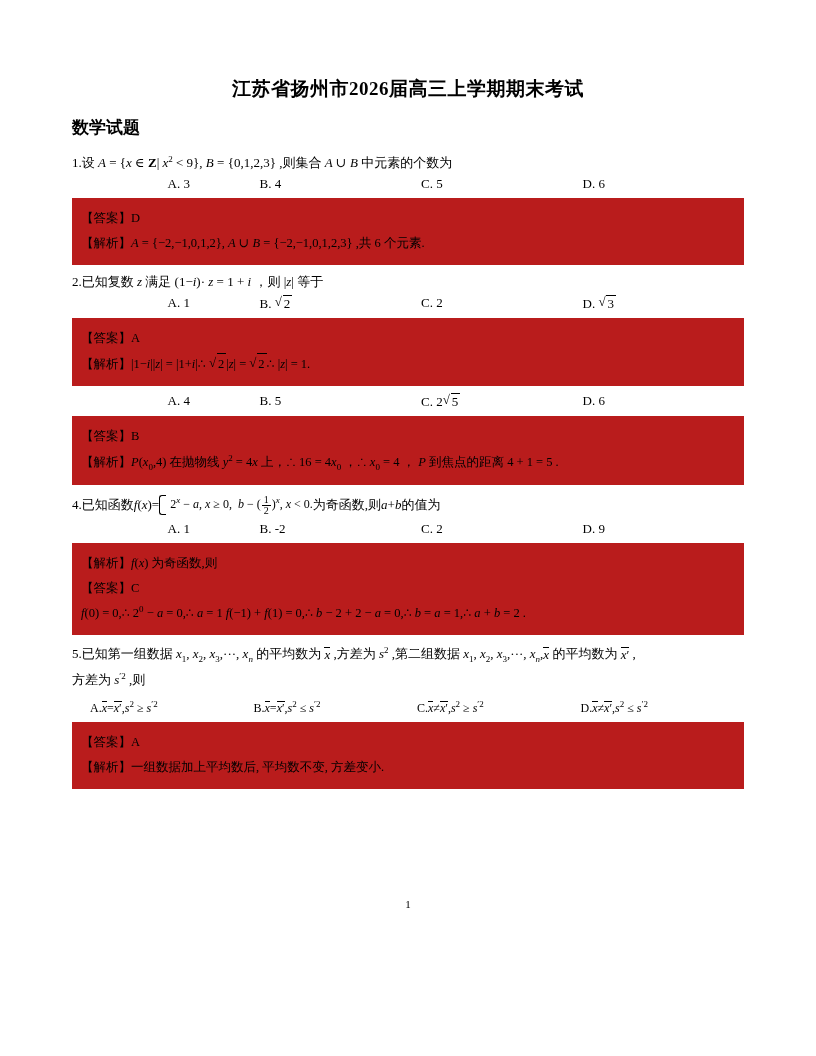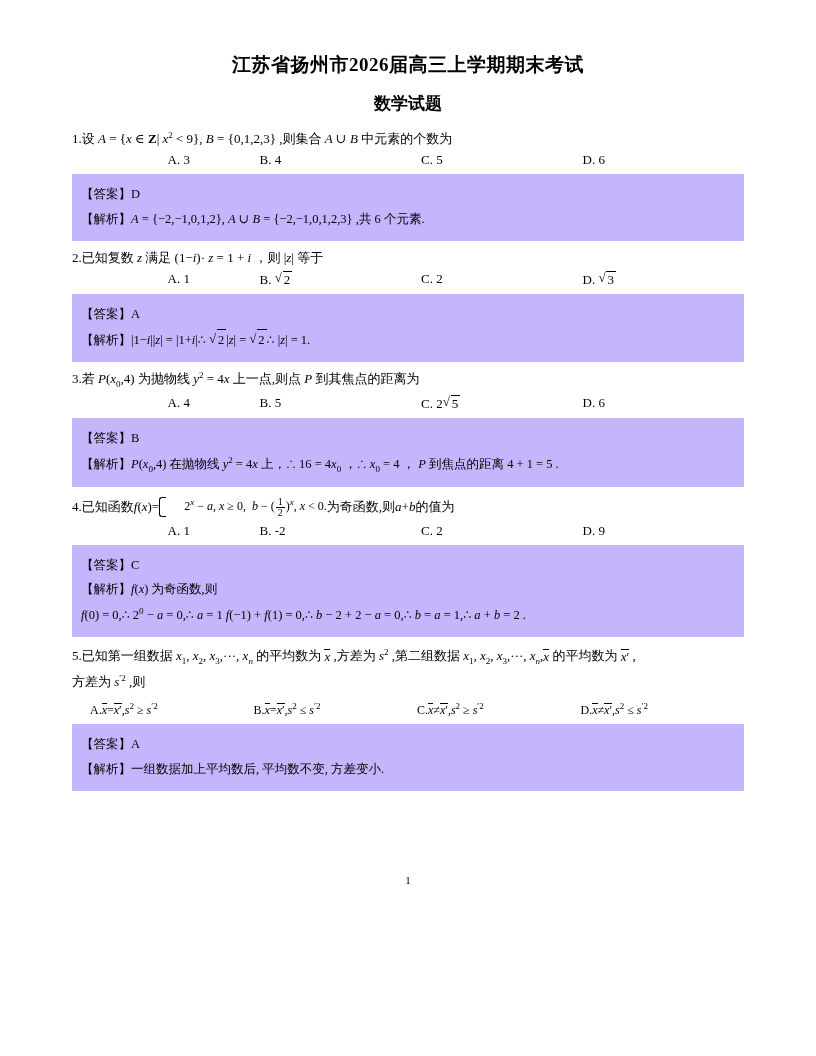--- a/index.html
+++ b/index.html
@@ -14,34 +14,34 @@
     color: #000000;
     position: relative;
     overflow: hidden;
   }
   .page {
     width: 816px;
     height: 900px;
     padding: 0;
     box-sizing: border-box;
     position: relative;
+    margin-top: 24px;
   }
   .content {
     margin: 0 72px;
     padding-top: 52px;
   }
   .doc-title {
     text-align: center;
     font-weight: bold;
     font-size: 19px;
     letter-spacing: 0.5px;
     margin-bottom: 14px;
   }
   .doc-subtitle {
-    text-align: center;
     font-weight: bold;
     font-size: 17px;
     margin-bottom: 14px;
   }
   .section-head {
     font-weight: bold;
     font-size: 14.5px;
     margin: 10px 0 10px 0;
   }
   .q {
@@ -58,21 +58,21 @@
     margin: 3px 0 6px 14px;
   }
   .opts > div {
     width: 25%;
   }
   .opts.indent > div:first-child {
     padding-left: 12px;
     text-align: center;
   }
   .ansblock {
-    background: #c4b5fd;
+    background: #b91c1c;
     padding: 7px 9px;
     margin: 4px 0 7px 0;
     font-size: 12.5px;
     line-height: 1.75;
   }
   .ansblock .line {
     margin: 3px 0;
   }
   .math {
     font-family: "Liberation Serif", "DejaVu Serif", serif;
@@ -122,21 +122,21 @@
   .ovl {
     display: inline-block;
     border-top: 1px solid #000;
     padding-top: 0px;
     line-height: 1.15;
   }
   .cases {
     display: inline-block;
     vertical-align: middle;
     position: relative;
-    padding-left: 22px;
+    padding-left: 8px;
     font-size: 12px;
     line-height: 1.7;
   }
   .cases::before {
     content: "";
     position: absolute;
     left: 0;
     top: 2px;
     bottom: 2px;
     width: 6px;
@@ -209,23 +209,20 @@
       <div>A. 1</div>
       <div><span>B.</span> <span class="sqrt"><span class="rad">2</span></span></div>
       <div>C. 2</div>
       <div><span>D.</span> <span class="sqrt"><span class="rad">3</span></span></div>
     </div>
     <div class="ansblock">
       <div class="line"><span>【答案】</span><span>A</span></div>
       <div class="line"><span>【解析】</span><span class="up">|1−</span><span class="math">i</span><span class="up">||</span><span class="math">z</span><span class="up">| = |1+</span><span class="math">i</span><span class="up">|∴</span> <span class="sqrt"><span class="rad">2</span></span><span class="up">|</span><span class="math">z</span><span class="up">| =</span> <span class="sqrt"><span class="rad">2</span></span><span class="up">∴ |</span><span class="math">z</span><span class="up">| = 1</span>.</div>
     </div>
 
-    <div class="q q-stem">
-      <span>3.</span><span>若 </span><span class="math">P</span><span class="up">(</span><span class="math">x</span><sub>0</sub><span class="up">,4)</span><span> 为抛物线 </span><span class="math">y</span><sup>2</sup> <span class="up">= 4</span><span class="math">x</span><span> 上一点,则点 </span><span class="math">P</span><span> 到其焦点的距离为</span>
-    </div>
     <div class="opts indent">
       <div>A. 4</div>
       <div>B. 5</div>
       <div><span>C.</span> 2<span class="sqrt"><span class="rad">5</span></span></div>
       <div>D. 6</div>
     </div>
     <div class="ansblock">
       <div class="line"><span>【答案】</span><span>B</span></div>
       <div class="line"><span>【解析】</span><span class="math">P</span><span class="up">(</span><span class="math">x</span><sub>0</sub><span class="up">,4)</span> 在抛物线 <span class="math">y</span><sup>2</sup> <span class="up">= 4</span><span class="math">x</span> 上，<span class="up">∴ 16 = 4</span><span class="math">x</span><sub>0</sub> ，<span class="up">∴</span> <span class="math">x</span><sub>0</sub> <span class="up">= 4</span> ， <span class="math">P</span> 到焦点的距离 <span class="up">4 + 1 = 5</span> .</div>
     </div>
@@ -248,22 +245,22 @@
         <span class="math">b</span>
         <span> 的值为</span>
     </div>
     <div class="opts indent">
       <div>A. 1</div>
       <div>B. -2</div>
       <div>C. 2</div>
       <div>D. 9</div>
     </div>
     <div class="ansblock">
+      <div class="line"><span>【解析】</span><span class="math">f</span><span class="up">(</span><span class="math">x</span><span class="up">)</span> 为奇函数,则</div>
       <div class="line"><span>【答案】</span><span>C</span></div>
-      <div class="line"><span>【解析】</span><span class="math">f</span><span class="up">(</span><span class="math">x</span><span class="up">)</span> 为奇函数,则</div>
       <div class="line"><span class="math">f</span><span class="up">(0) = 0,∴ 2</span><sup>0</sup> <span class="up">−</span> <span class="math">a</span> <span class="up">= 0,∴</span> <span class="math">a</span> <span class="up">= 1</span> <span class="math">f</span><span class="up">(−1) +</span> <span class="math">f</span><span class="up">(1) = 0,∴</span> <span class="math">b</span> <span class="up">− 2 + 2 −</span> <span class="math">a</span> <span class="up">= 0,∴</span> <span class="math">b</span> <span class="up">=</span> <span class="math">a</span> <span class="up">= 1,∴</span> <span class="math">a</span> <span class="up">+</span> <span class="math">b</span> <span class="up">= 2</span> .</div>
     </div>
 
     <div class="q5">
       <span>5.</span><span>已知第一组数据 </span><span class="math">x</span><sub>1</sub><span class="up">,</span> <span class="math">x</span><sub>2</sub><span class="up">,</span> <span class="math">x</span><sub>3</sub><span class="up">,···,</span> <span class="math">x</span><sub><span class="math">n</span></sub><span> 的平均数为 </span><span class="ovl"><span class="math">x</span></span><span> ,方差为 </span><span class="math">s</span><sup>2</sup><span> ,第二组数据 </span><span class="math">x</span><sub>1</sub><span class="up">,</span> <span class="math">x</span><sub>2</sub><span class="up">,</span> <span class="math">x</span><sub>3</sub><span class="up">,···,</span> <span class="math">x</span><sub><span class="math">n</span></sub><span class="up">,</span><span class="ovl"><span class="math">x</span></span><span> 的平均数为 </span><span class="ovl"><span class="math">x</span>′</span> ,
       <br>
       <span>方差为 </span><span class="math">s</span><sup>′2</sup><span> ,则</span>
     </div>
     <div class="opts5">
       <div>A.<span class="ovl"><span class="math">x</span></span><span class="up">=</span><span class="ovl"><span class="math">x</span>′</span><span class="up">,</span><span class="math">s</span><sup>2</sup> <span class="up">≥</span> <span class="math">s</span><sup>′2</sup></div>

